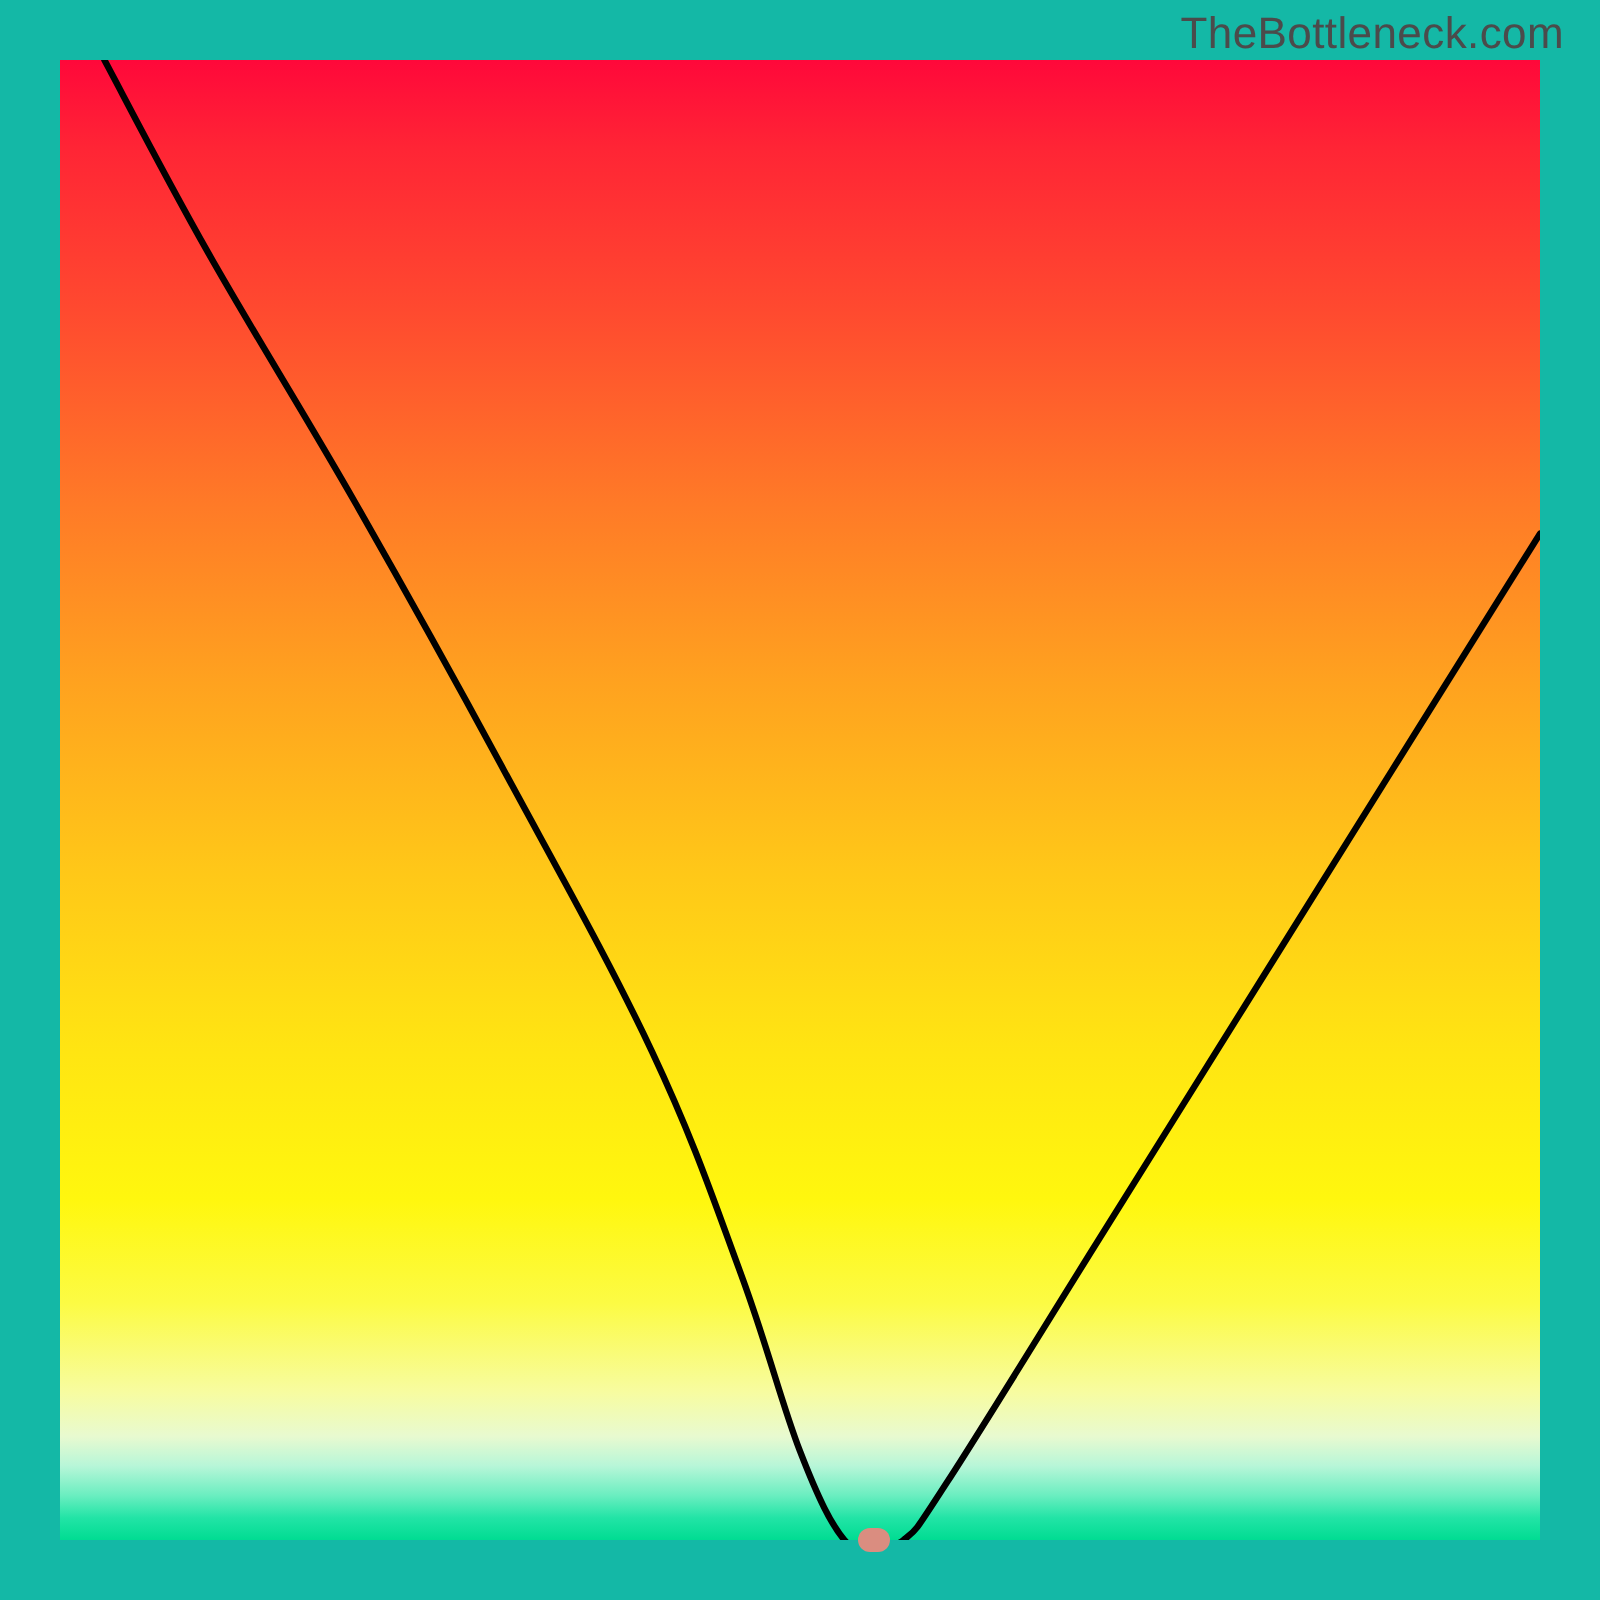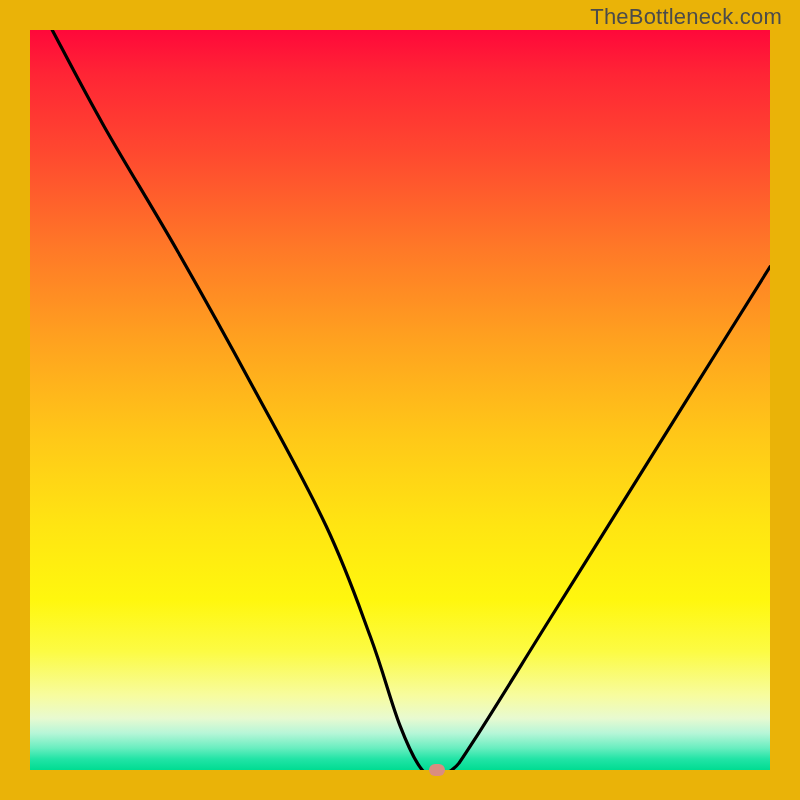--- a/index.html
+++ b/index.html
@@ -8,21 +8,21 @@
     width: 800px;
     height: 800px;
     overflow: hidden;
     background: #000;
     font-family: Arial, Helvetica, sans-serif;
   }
   .frame {
     position: relative;
     width: 800px;
     height: 800px;
-    background: #eab308;
+    background: #14b8a6;
     text-align: right;
   }
   .watermark {
     position: absolute;
     top: 4px;
     right: 18px;
     color: #4b4b4b;
     font-size: 22px;
     font-weight: 400;
     letter-spacing: 0.2px;

